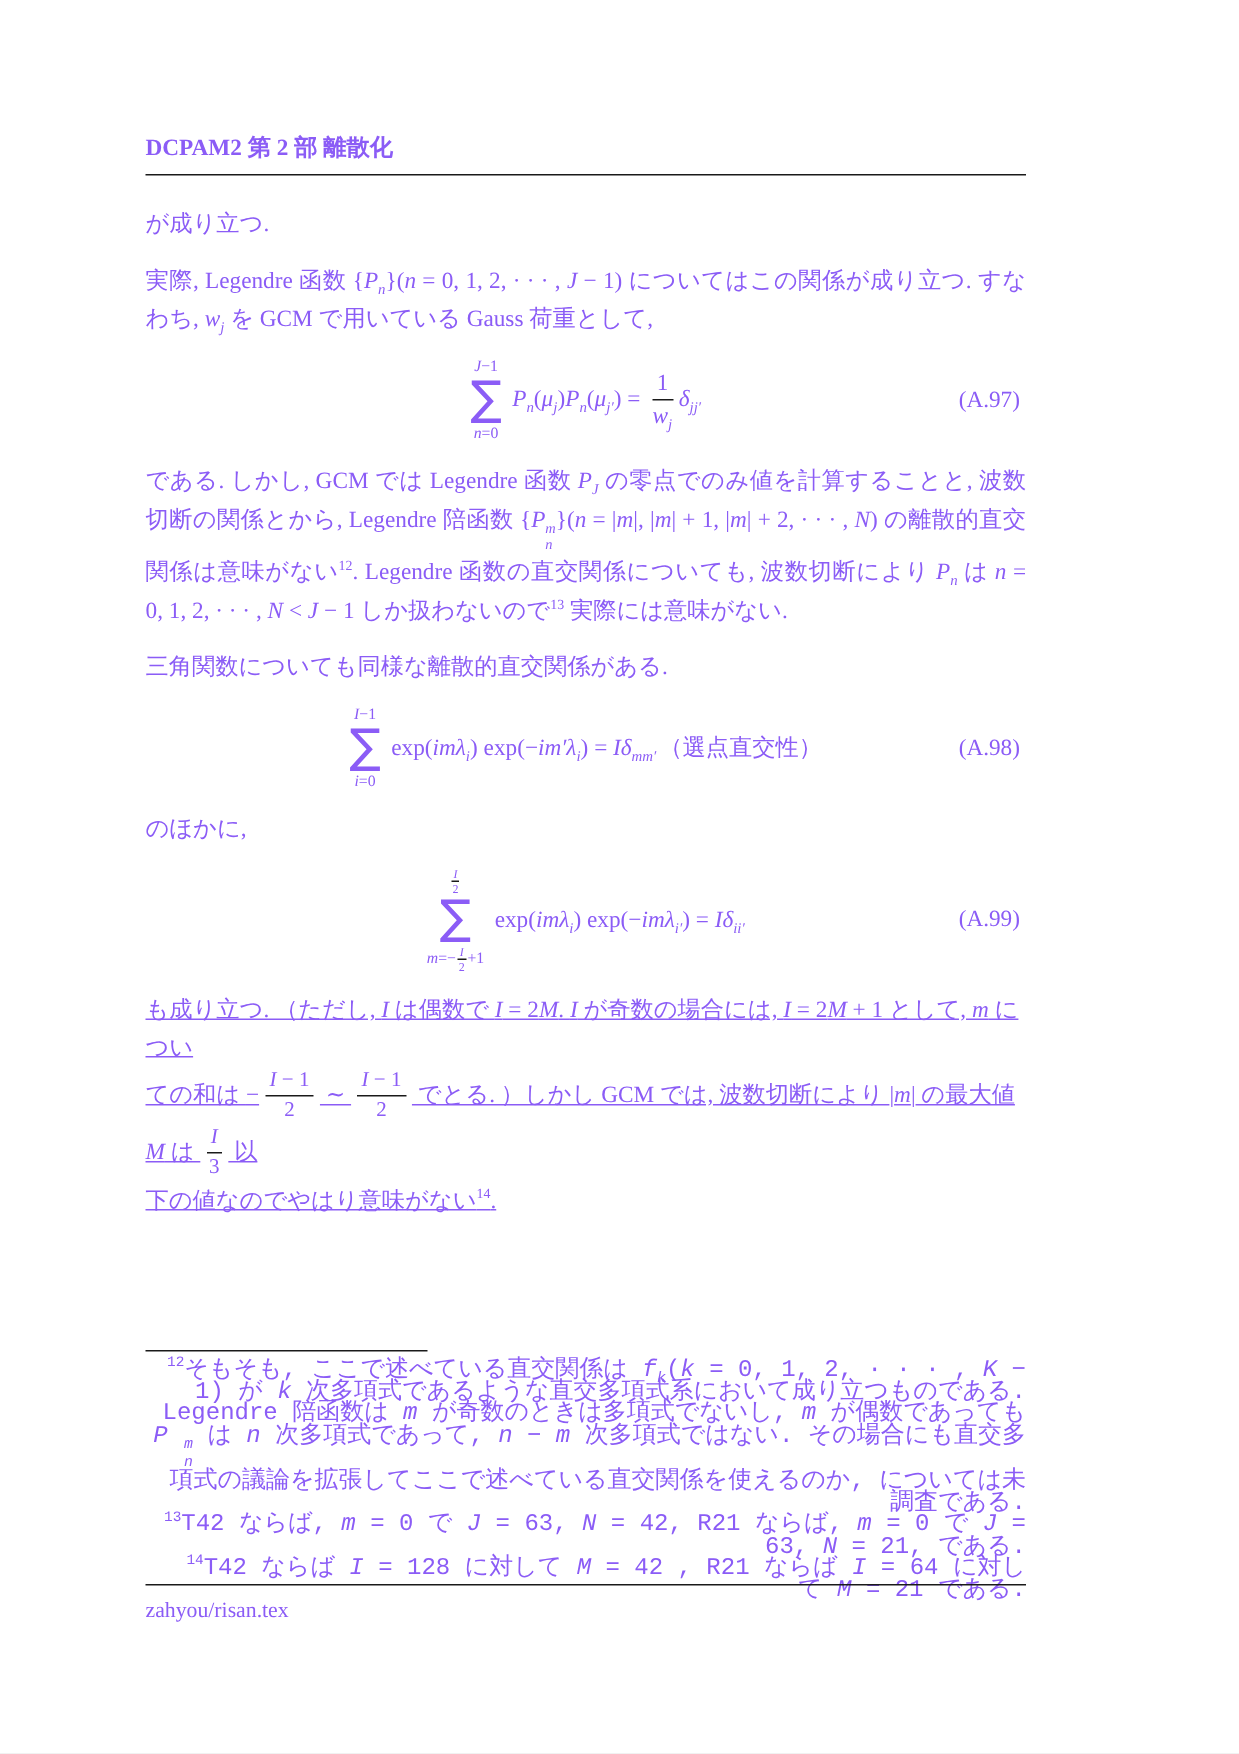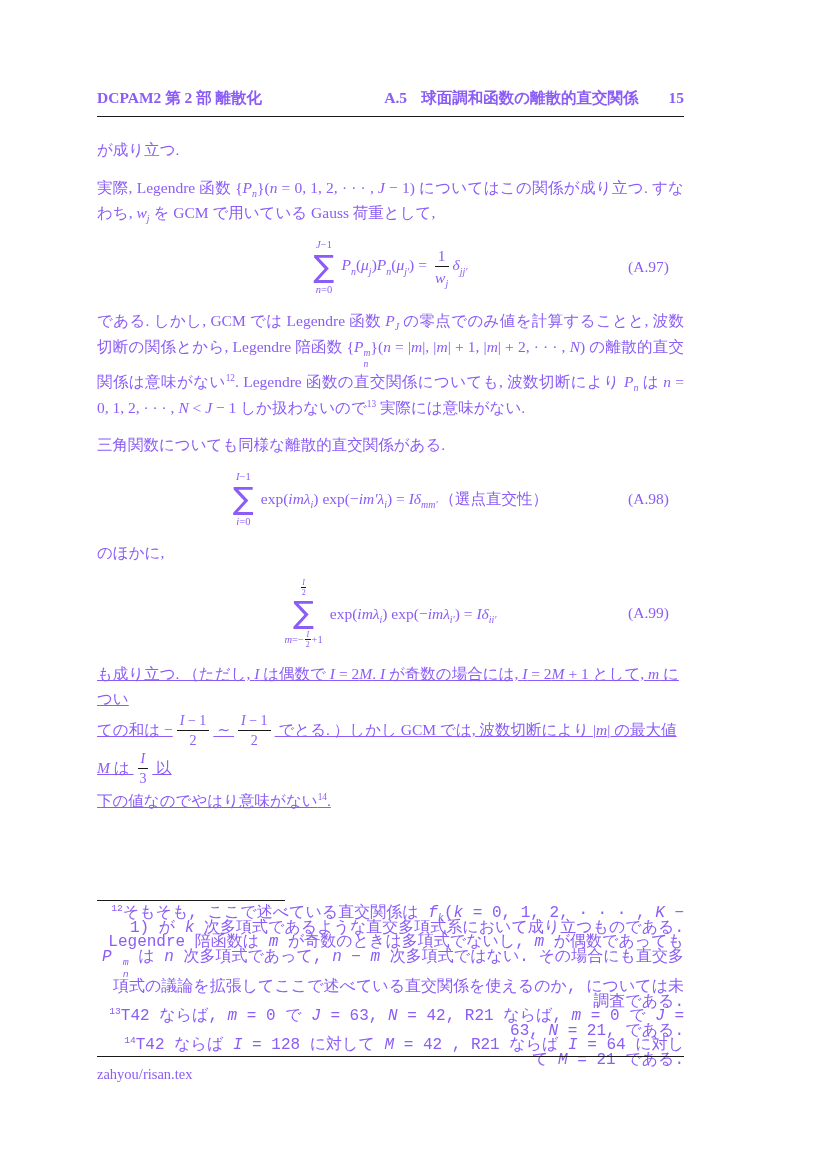--- a/index.html
+++ b/index.html
@@ -43,21 +43,21 @@
   .expr { display: inline-block; white-space: nowrap; }
   .frac { display: inline-flex; flex-direction: column; align-items: center; vertical-align: middle;
           margin: 0 4px; text-align: center; line-height: 1.25; }
   .frac .fnum { border-bottom: 1.1px solid #1a1a1a; padding: 0 3px 1px 3px; }
   .frac .fden { padding-top: 1px; }
   .sfrac { display: inline-flex; flex-direction: column; align-items: center; font-size: 8px;
            line-height: 1.15; vertical-align: middle; margin: 0 1px; }
   .sfrac .sn { border-bottom: 0.8px solid #1a1a1a; padding: 0 1.5px; }
   .ss { display: inline-flex; flex-direction: column; align-items: flex-start; font-size: 0.62em;
         line-height: 1.15; vertical-align: -0.45em; font-style: italic; }
-  .eqlabel { position: absolute; right: 15px; top: 50%; transform: translateY(-50%); font-size: 15.5px; }
+  .eqlabel { position: absolute; right: 4px; top: 50%; transform: translateY(-50%); font-size: 15.5px; }
   .ifr { font-size: 14px; text-align: right; }
   .note { margin-left: 2px; }
 
   
   .fnblock { position: absolute; left: 97px; width: 587px; top: 900px;
              font-size: 16px; line-height: 14.6px; font-family: Liberation Mono, monospace; }
   .fnrule { width: 188px; border-top: 1.1px solid #1a1a1a; margin-bottom: 5px; }
   .fn { margin: 0; text-indent: 11px; text-align: right; }
 
   
@@ -65,21 +65,20 @@
          border-top: 1.3px solid #1a1a1a; padding-top: 9px;
          display: flex; justify-content: space-between; font-size: 14.5px; text-align: center; }
 </style>
 </head>
 <body>
 
 <div class="page">
 
   <div class="hdr col">
     <span class="hl">DCPAM2 第 2 部 離散化</span>
-    <span class="hr"><span class="hsec">A.5</span><span class="htit">球面調和函数の離散的直交関係</span><span class="hpage">15</span></span>
   </div>
 
   <div class="content col">
 
     <p class="para"><span>が成り立つ.</span></p>
 
     <p class="para just"><span>実際, Legendre 函数 </span><span>{</span><span class="it">P</span><sub class="it">n</sub><span>}(</span><span class="it">n</span><span> = 0, 1, 2, · · · , </span><span class="it">J</span><span> − 1) </span><span>についてはこの関係が成り立つ. すなわち, </span><span class="it">w</span><sub class="it">j</sub><span> を GCM で用いている Gauss 荷重として,</span></p>
 
     <div class="eqn">
       <span class="msum">

